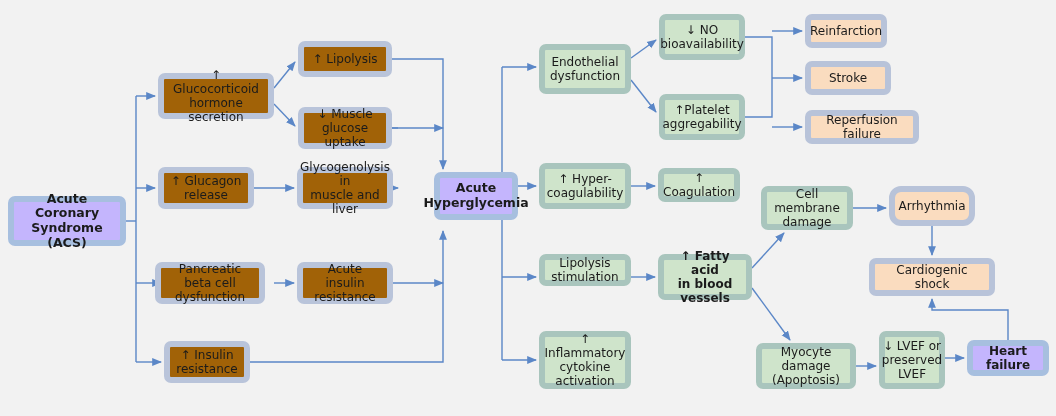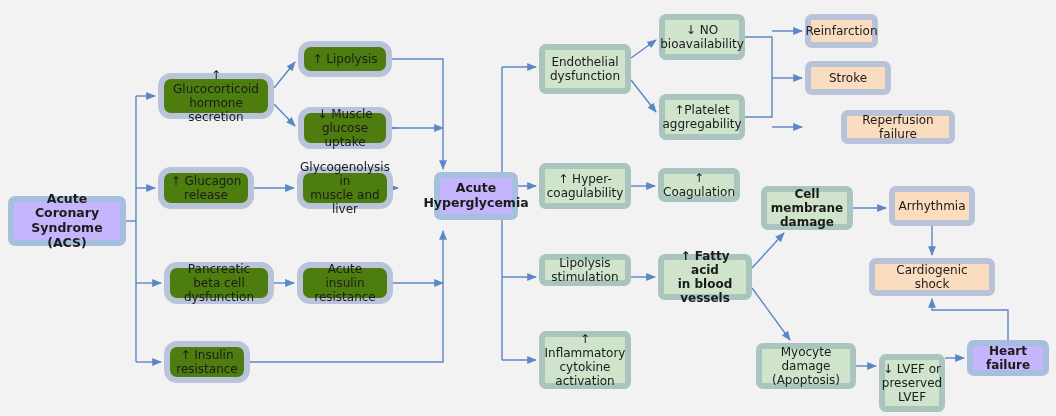--- a/index.html
+++ b/index.html
@@ -36,21 +36,21 @@
     align-items: center;
     justify-content: center;
     text-align: center;
     line-height: 1.18;
     color: #1b1b1b;
     padding: 2px 4px;
     white-space: pre-line;
     box-shadow: 0 0 0 0 rgba(0,0,0,0);
   }
   .node.blue   { background: #c4b5fd; border-color: #a7bfdf; font-weight: bold; }
-  .node.yellow { background: #4d7c0f; border-color: #b9c4da; border-radius: 13px; }
+  .node.yellow { background: #a16207; border-color: #b9c4da; }
   .node.green  { background: #cfe4cb; border-color: #a9c5bd; }
   .node.orange { background: #fadcbf; border-color: #b8c3d9; }
 </style>
 </head>
 <body>
 
 <div id="canvas">
 
   <svg id="wires" viewBox="0 0 1056 416" width="1056" height="416">
     <defs>
@@ -125,51 +125,51 @@
 Syndrome (ACS)</div>
       <div class="node yellow" style="left: 158px; top: 73px; width: 116px; height: 46px; font-size: 12px;">↑  Glucocorticoid
 hormone secretion</div>
       <div class="node yellow" style="left: 298px; top: 41px; width: 94px; height: 36px; font-size: 12px;">↑ Lipolysis</div>
       <div class="node yellow" style="left: 298px; top: 107px; width: 94px; height: 42px; font-size: 12px;">↓ Muscle glucose
 uptake</div>
       <div class="node yellow" style="left: 158px; top: 167px; width: 96px; height: 42px; font-size: 12px;">↑ Glucagon
 release</div>
       <div class="node yellow" style="left: 297px; top: 167px; width: 96px; height: 42px; font-size: 12px;">Glycogenolysis in
 muscle and liver</div>
-      <div class="node yellow" style="left: 164px; top: 262px; width: 110px; height: 42px; font-size: 12px;">Pancreatic beta cell
+      <div class="node yellow" style="left: 155px; top: 262px; width: 110px; height: 42px; font-size: 12px;">Pancreatic beta cell
 dysfunction</div>
       <div class="node yellow" style="left: 297px; top: 262px; width: 96px; height: 42px; font-size: 12px;">Acute insulin
 resistance</div>
       <div class="node yellow" style="left: 164px; top: 341px; width: 86px; height: 42px; font-size: 12px;">↑  Insulin
 resistance</div>
       <div class="node blue" style="left: 401px; top: 172px; width: 84px; height: 48px; font-size: 12.5px; margin-left: 33px;">Acute
 Hyperglycemia</div>
       <div class="node green" style="left: 539px; top: 44px; width: 92px; height: 50px; font-size: 12px;">Endothelial
 dysfunction</div>
       <div class="node green" style="left: 659px; top: 14px; width: 86px; height: 46px; font-size: 12px;">↓ NO
 bioavailability</div>
       <div class="node green" style="left: 659px; top: 94px; width: 86px; height: 46px; font-size: 12px;">↑Platelet
 aggregability</div>
-      <div class="node orange" style="left: 805px; top: 14px; width: 73px; height: 34px; font-size: 12px;">Reinfarction</div>
+      <div class="node orange" style="left: 805px; top: 14px; width: 82px; height: 34px; font-size: 12px;">Reinfarction</div>
       <div class="node orange" style="left: 805px; top: 61px; width: 86px; height: 34px; font-size: 12px;">Stroke</div>
-      <div class="node orange" style="left: 805px; top: 110px; width: 114px; height: 34px; font-size: 12px; margin-left: 36px;">Reperfusion failure</div>
+      <div class="node orange" style="left: 805px; top: 110px; width: 114px; height: 34px; font-size: 12px;">Reperfusion failure</div>
       <div class="node green" style="left: 539px; top: 163px; width: 92px; height: 46px; font-size: 12px;">↑ Hyper-
 coagulability</div>
       <div class="node green" style="left: 658px; top: 168px; width: 82px; height: 34px; font-size: 12px;">↑ Coagulation</div>
       <div class="node green" style="left: 539px; top: 254px; width: 92px; height: 32px; font-size: 12px;">Lipolysis
 stimulation</div>
       <div class="node green" style="left: 658px; top: 254px; width: 94px; height: 46px; font-size: 12px; font-weight: bold;">↑ Fatty acid
 in blood vessels</div>
       <div class="node green" style="left: 539px; top: 331px; width: 92px; height: 58px; font-size: 12px;">↑ Inflammatory
 cytokine
 activation</div>
-      <div class="node green" style="left: 761px; top: 186px; width: 92px; height: 44px; font-size: 12px; font-weight: bold;">Cell membrane
+      <div class="node green" style="left: 761px; top: 186px; width: 92px; height: 44px; font-size: 12px;">Cell membrane
 damage</div>
-      <div class="node orange" style="left: 889px; top: 186px; width: 86px; height: 40px; font-size: 12px;">Arrhythmia</div>
+      <div class="node orange" style="left: 889px; top: 186px; width: 86px; height: 40px; font-size: 12px; border-radius: 12px;">Arrhythmia</div>
       <div class="node orange" style="left: 869px; top: 258px; width: 126px; height: 38px; font-size: 12px;">Cardiogenic shock</div>
       <div class="node green" style="left: 756px; top: 343px; width: 100px; height: 46px; font-size: 12px;">Myocyte damage
 (Apoptosis)</div>
-      <div class="node green" style="left: 879px; top: 331px; width: 66px; height: 58px; font-size: 12px; margin-top: 23px;">↓ LVEF or
+      <div class="node green" style="left: 879px; top: 331px; width: 66px; height: 58px; font-size: 12px;">↓ LVEF or
 preserved
 LVEF</div>
       <div class="node blue" style="left: 967px; top: 340px; width: 82px; height: 36px; font-size: 12px;">Heart failure</div>
     </div>
 </div>
 
 </body></html>

